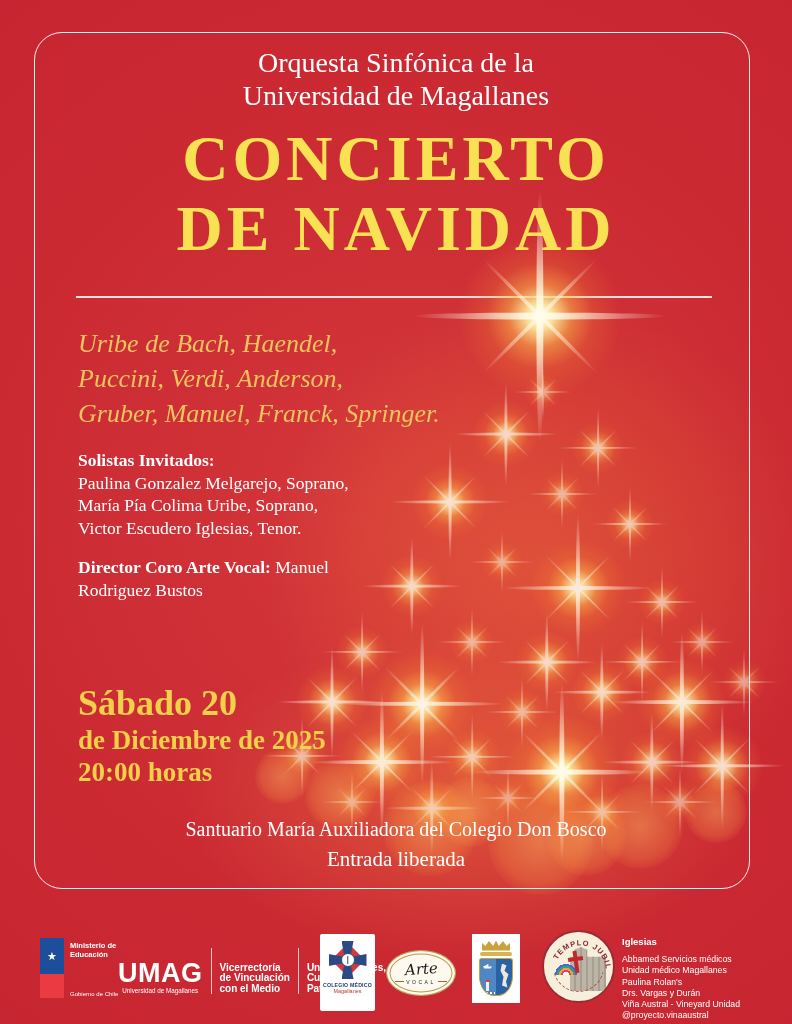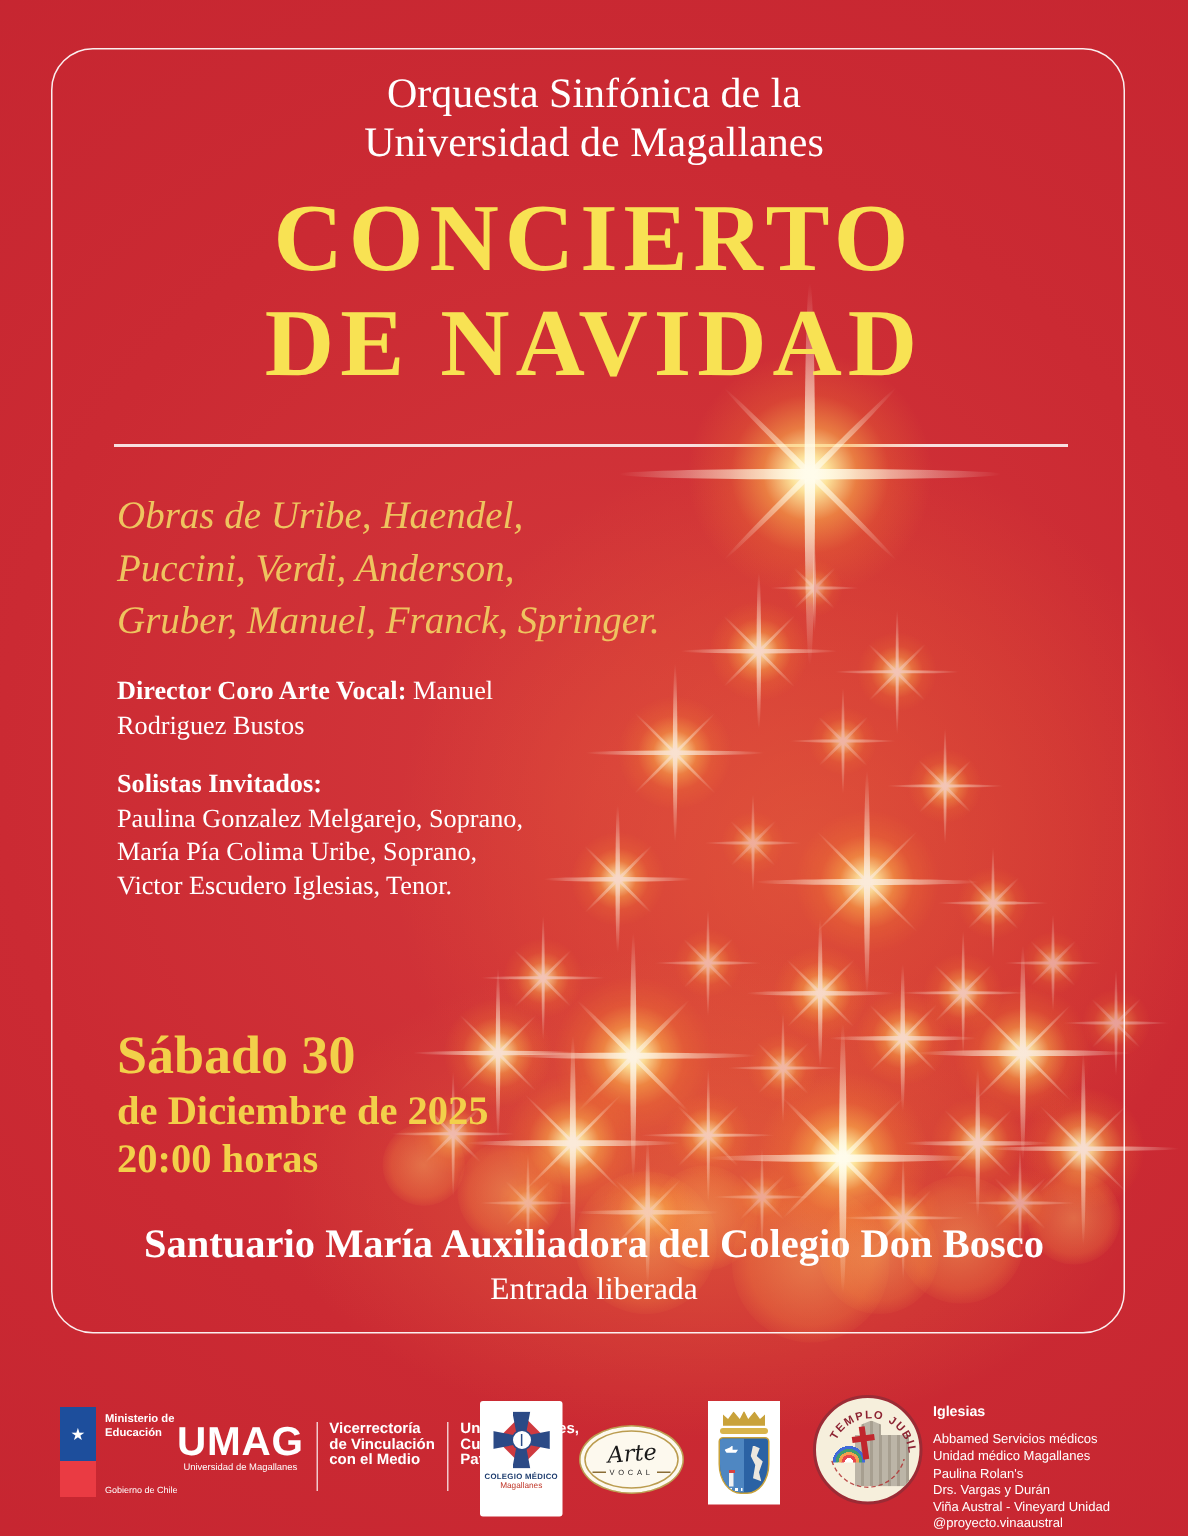--- a/index.html
+++ b/index.html
@@ -29,32 +29,32 @@
   .title{position:absolute;top:124px;left:0;right:0;text-align:center;color:#f8e253;font-weight:bold;
     font-size:64px;line-height:70px;letter-spacing:4px;z-index:4;}
   .works{position:absolute;left:78px;top:326px;font-style:italic;font-size:26px;line-height:35px;color:#eec45f;z-index:4;}
   .credits{position:absolute;left:78px;top:449px;color:#fff;font-size:17.5px;line-height:22.5px;z-index:4;}
   .credit-block{margin-bottom:17px;}
   .credits b{font-weight:bold;}
   .date{position:absolute;left:78px;top:682px;color:#f2d04a;font-weight:bold;z-index:4;}
   .date-day{font-size:36px;line-height:42px;}
   .date-line{font-size:27px;line-height:32px;}
   .venue{position:absolute;left:0;right:0;top:814px;text-align:center;color:#fff;z-index:4;}
-  .venue-name{font-size:27px;font-weight:bold;line-height:31px;}
+  .venue-name{font-size:20px;font-weight:normal;line-height:31px;}
   .venue-adm{font-size:21px;line-height:28px;}
   
   .footer{position:absolute;left:0;top:926px;width:792px;height:98px;z-index:5;font-family:"Liberation Sans",sans-serif;}
   .ministry{position:absolute;left:40px;top:12px;width:112px;height:62px;}
   .flag{position:absolute;left:0;top:0;width:24px;height:60px;}
   .flag-blue{height:36px;background:#1d4e9c;display:flex;align-items:center;justify-content:center;}
   .flag-star{color:#fff;font-size:11px;font-family:"DejaVu Sans",sans-serif;line-height:11px;}
   .flag-red{height:24px;background:#ea3b43;}
   .min-name{position:absolute;left:30px;top:3px;color:#fff;font-size:7.5px;font-weight:bold;line-height:9px;}
   .min-gov{position:absolute;left:30px;bottom:3px;color:#fff;font-size:6px;}
-  .umag{position:absolute;left:118px;top:22px;display:flex;align-items:flex-start;gap:8px;color:#fff;}
+  .umag{position:absolute;left:118px;top:22px;display:flex;align-items:flex-end;gap:8px;color:#fff;}
   .umag-acronym{font-size:27px;font-weight:bold;line-height:26px;letter-spacing:.5px;}
   .umag-sub{font-size:6.3px;margin-top:1px;text-align:center;}
   .umag-sep{width:1px;height:46px;background:rgba(255,255,255,.75);}
   .umag-unit{font-size:10px;font-weight:bold;line-height:10.5px;}
   .cm-tile{position:absolute;left:320px;top:8px;width:55px;height:77px;background:#fff;border-radius:2px;text-align:center;}
   .cm-emblem{position:relative;width:38px;height:38px;margin:7px auto 3px;}
   .cm-diamond{position:absolute;left:7px;top:7px;width:24px;height:24px;background:#cf3a3f;transform:rotate(45deg);}
   .cm-v{position:absolute;left:13px;top:0;width:12px;height:38px;background:#2b4a86;
     clip-path:polygon(0 0,100% 0,70% 50%,100% 100%,0 100%,30% 50%);}
   .cm-h{position:absolute;top:13px;left:0;width:38px;height:12px;background:#2b4a86;
@@ -357,43 +357,43 @@
     <div>Orquesta Sinfónica de la</div>
     <div>Universidad de Magallanes</div>
   </div>
 
   <div class="title">
     <div>CONCIERTO</div>
     <div>DE NAVIDAD</div>
   </div>
 
   <div class="works">
-    <div>Obras de Uribe, Haendel,</div>
+    <div>Uribe de Bach, Haendel,</div>
     <div>Puccini, Verdi, Anderson,</div>
     <div>Gruber, Manuel, Franck, Springer.</div>
   </div>
 
   <div class="credits">
-    <div class="credit-block">
-      <div>
-        <b>Director Coro Arte Vocal:</b>
-        <span>Manuel</span>
-      </div>
-      <div>Rodriguez Bustos</div>
-    </div>
     <div class="credit-block">
       <div><b>Solistas Invitados:</b></div>
       <div>Paulina Gonzalez Melgarejo, Soprano,</div>
       <div>María Pía Colima Uribe, Soprano,</div>
       <div>Victor Escudero Iglesias, Tenor.</div>
     </div>
+    <div class="credit-block">
+      <div>
+        <b>Director Coro Arte Vocal:</b>
+        <span>Manuel</span>
+      </div>
+      <div>Rodriguez Bustos</div>
+    </div>
   </div>
 
   <div class="date">
-    <div class="date-day">Sábado 30</div>
+    <div class="date-day">Sábado 20</div>
     <div class="date-line">de Diciembre de 2025</div>
     <div class="date-line">20:00 horas</div>
   </div>
 
   <div class="venue">
     <div class="venue-name">Santuario María Auxiliadora del Colegio Don Bosco</div>
     <div class="venue-adm">Entrada liberada</div>
   </div>
 
   <div class="footer">

